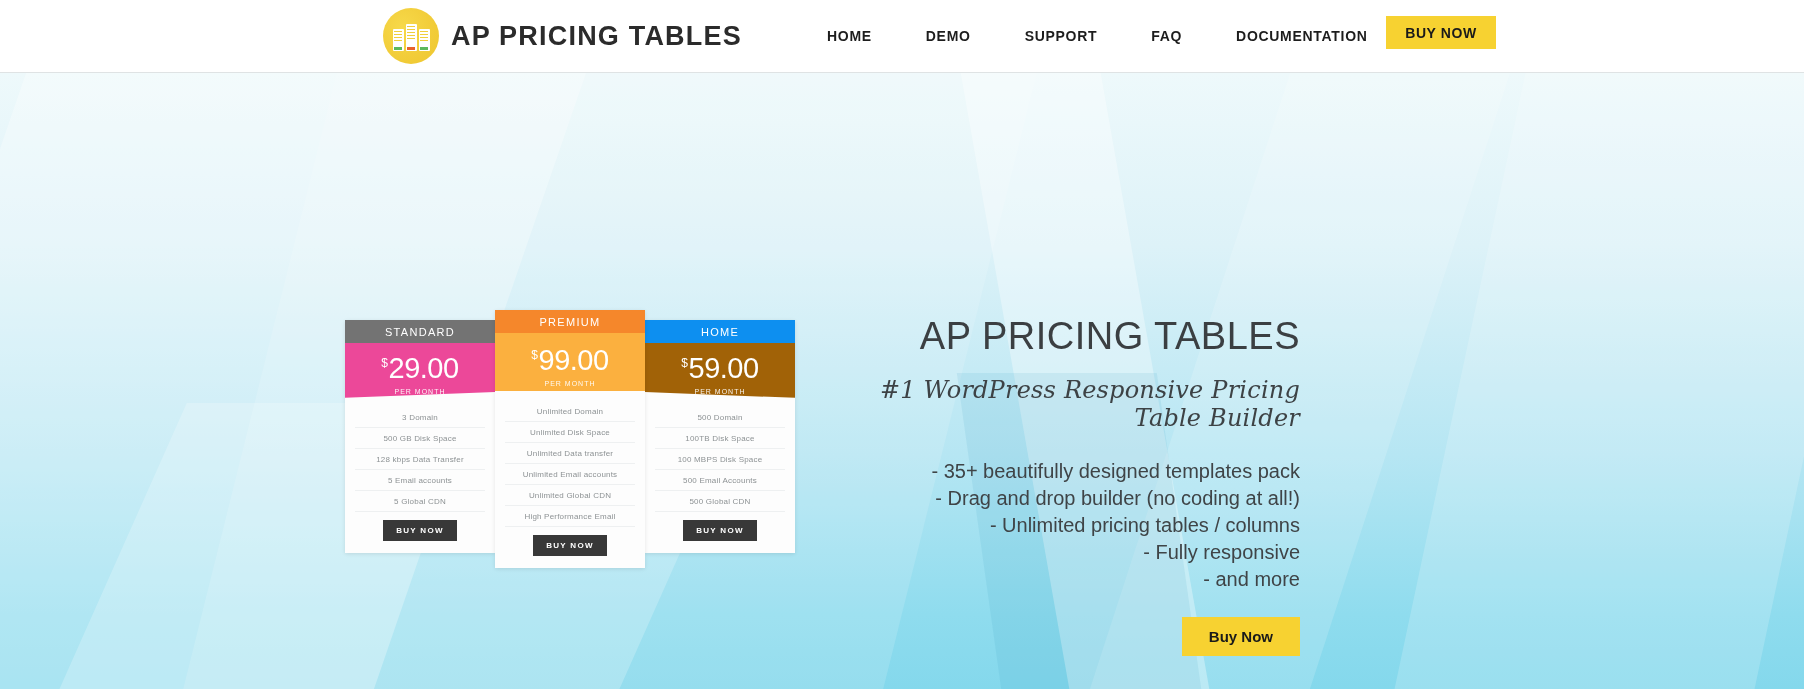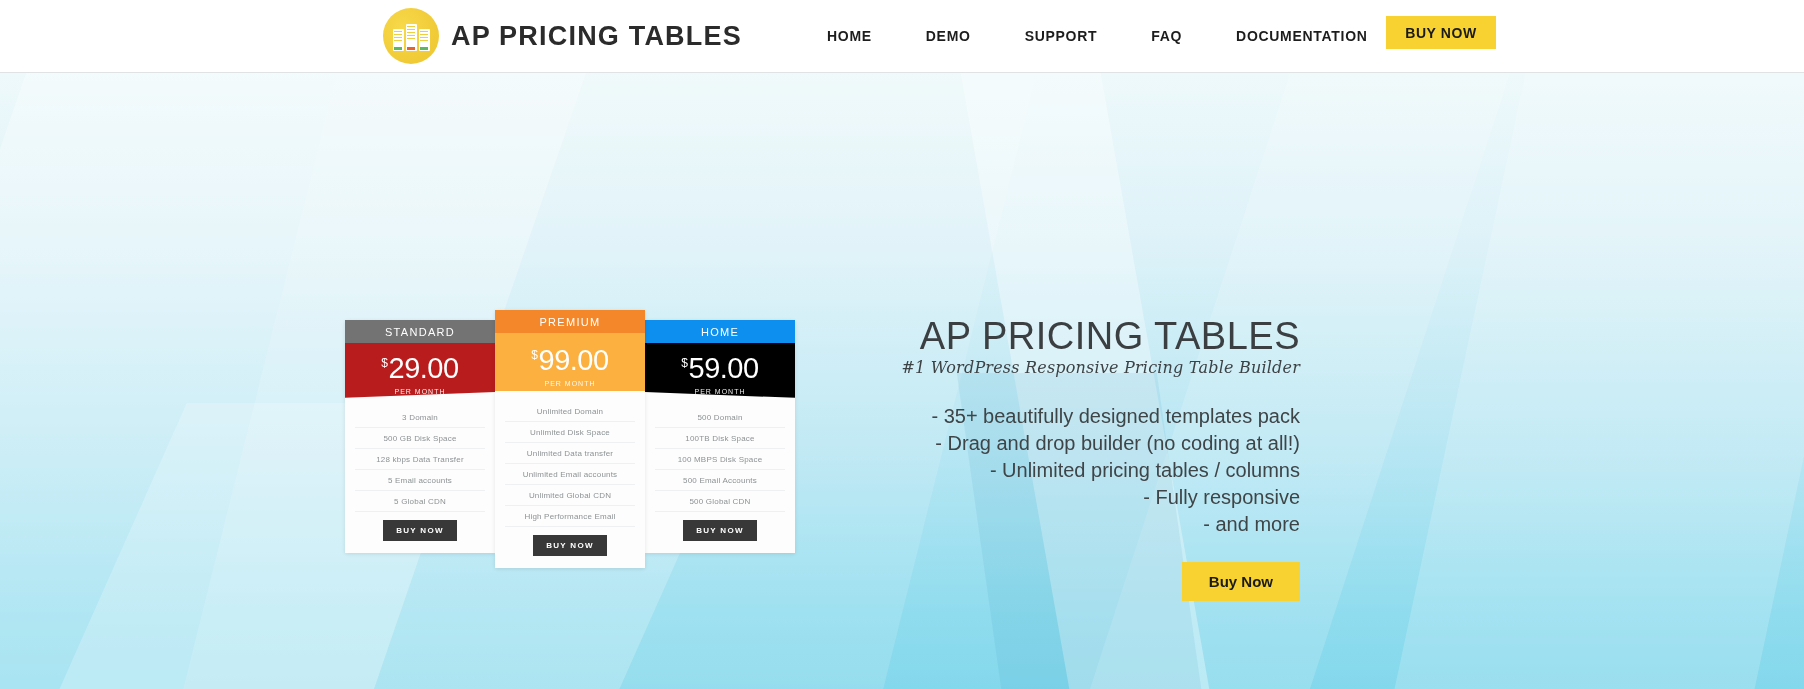--- a/index.html
+++ b/index.html
@@ -132,23 +132,23 @@
   .col-core .col-title { background: #0d8ff0; }
 
   .col-price {
     position: relative;
     height: 60px;
     display: flex; align-items: center; justify-content: center;
     flex-direction: column;
     color: #ffffff;
     overflow: hidden;
   }
-  .col-std  .col-price { background: #b91c1c; }
+  .col-std  .col-price { background: #ec4899; }
   .col-prem .col-price { background: #fbb03f; height: 64px; }
-  .col-core .col-price { background: #000000; }
+  .col-core .col-price { background: #a16207; }
 
   .col-price .amt {
     font-size: 29px; font-weight: 300; line-height: 1;
     margin-top: 3px; letter-spacing: -0.5px;
   }
   .col-price .amt sup { font-size: 12px; vertical-align: super; margin-right: 1px; font-weight: 400; }
   .col-price .per {
     font-size: 7px; letter-spacing: 1px; margin-top: 5px; opacity: 0.92;
   }
   
@@ -178,23 +178,24 @@
   
   .copy {
     position: absolute; left: 860px; top: 243px;
     width: 440px; text-align: right;
   }
   .copy-title {
     font-size: 38px; color: #3b3f42; letter-spacing: 0.5px;
     font-weight: normal; line-height: 1.1;
   }
   .copy-sub {
+    margin-top: 18px;
     font-family: "DejaVu Serif", serif;
     font-style: italic;
-    font-size: 16px; color: #3d4245; letter-spacing: 0.2px;
+    font-size: 24px; color: #3d4245; letter-spacing: 0.2px;
   }
   .copy-list { margin-top: 26px; }
   .copy-list li {
     list-style: none;
     font-size: 20px; color: #3f4447; line-height: 27px;
   }
   .copy-cta {
     display: inline-block; margin-top: 24px;
     background: #f7d231; color: #1a1a1a;
     font-size: 15px; font-weight: bold;

